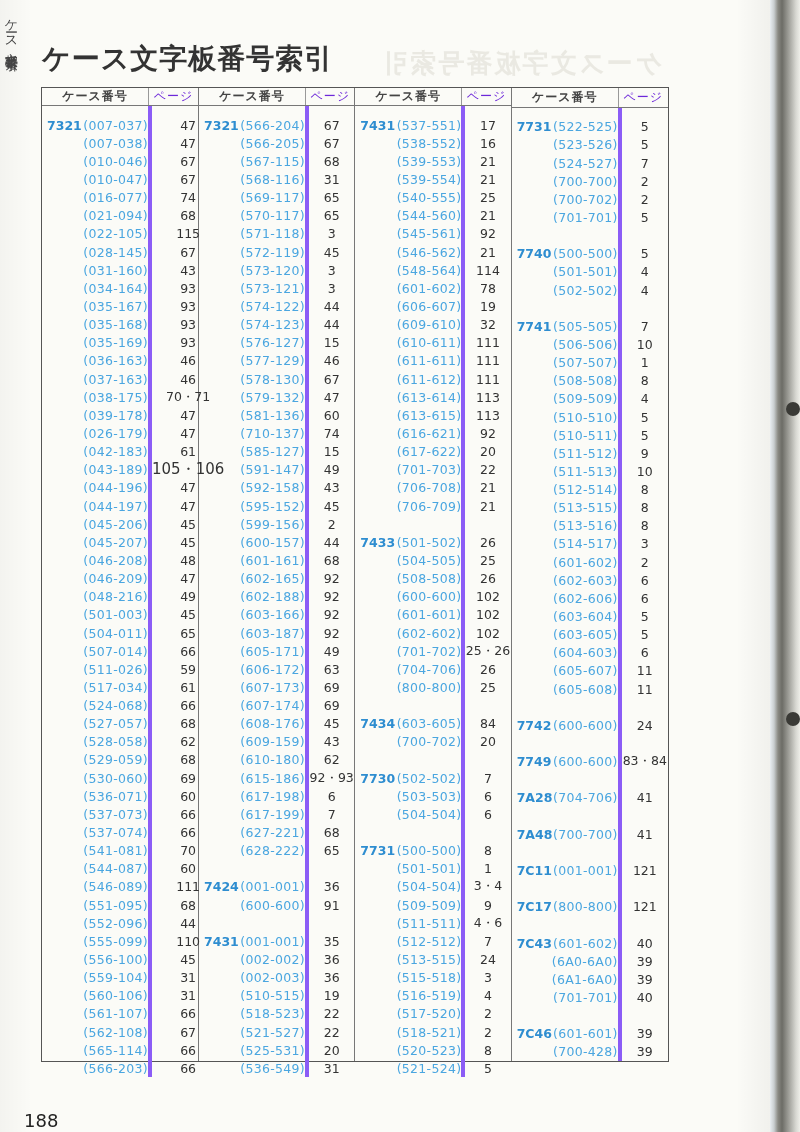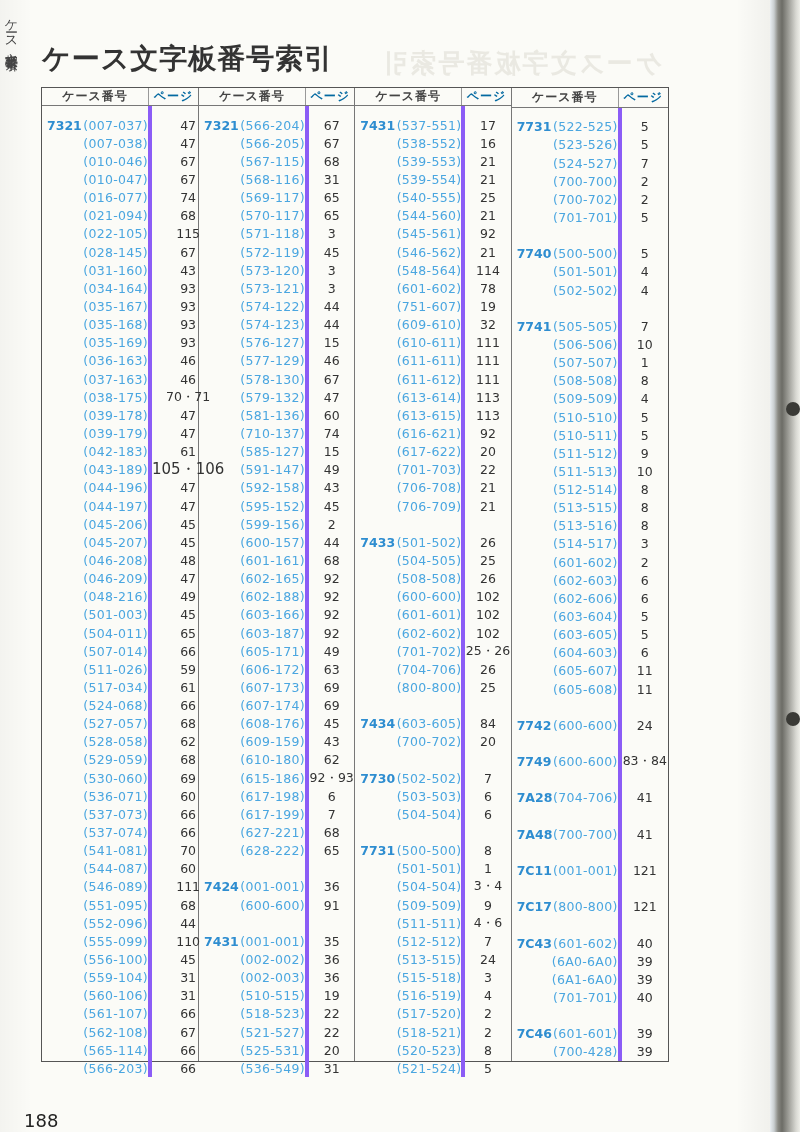--- a/index.html
+++ b/index.html
@@ -36,21 +36,21 @@
   }
   .index-table {
     position: absolute; left: 41px; top: 87px; width: 628px; height: 975px;
     border: 1.5px solid #555; box-sizing: border-box;
     display: flex;
   }
   .col-group { display: flex; flex-direction: column; border-right: 1px solid #777; }
   .col-group:last-child { border-right: none; }
   .grp-header { display: flex; height: 30px; border-bottom: 1px solid #777; box-sizing: border-box; }
   .hdr-case { font-size: 12px; font-weight: bold; color: #444; display: flex; align-items: center; justify-content: center; border-right: 1px solid #999; letter-spacing: 1px; }
-  .hdr-page { font-size: 12px; font-weight: bold; color: #0369a1; display: flex; align-items: center; justify-content: center; letter-spacing: 1px; }
+  .hdr-page { font-size: 12px; font-weight: normal; color: #6d28d9; display: flex; align-items: center; justify-content: center; letter-spacing: 1px; }
   .grp-body { display: flex; flex: 1; }
   .case-col { border-right: 4px solid #8b5cf6; padding-top: 10px; }
   .page-col { padding-top: 10px; }
   .row { height: 18.15px; display: flex; align-items: center; white-space: nowrap; }
   .row.blank { }
   .case-col .row { font-size: 12.5px; }
   .model { color: #2e8dd0; font-weight: bold; width: 38px; display: inline-block; padding-left: 5px; box-sizing: content-box; }
   .dial { color: #4aa6e0; letter-spacing: 0.3px; }
   .page-col .row { justify-content: center; font-size: 12.5px; color: #333; }
   .page-col .row.small { font-size: 15px; }
@@ -141,21 +141,21 @@
           <div class="row">
             <span class="model"></span>
             <span class="dial">(038-175)</span>
           </div>
           <div class="row">
             <span class="model"></span>
             <span class="dial">(039-178)</span>
           </div>
           <div class="row">
             <span class="model"></span>
-            <span class="dial">(039-179)</span>
+            <span class="dial">(026-179)</span>
           </div>
           <div class="row">
             <span class="model"></span>
             <span class="dial">(042-183)</span>
           </div>
           <div class="row">
             <span class="model"></span>
             <span class="dial">(043-189)</span>
           </div>
           <div class="row">
@@ -667,21 +667,21 @@
           <div class="row">
             <span class="model"></span>
             <span class="dial">(548-564)</span>
           </div>
           <div class="row">
             <span class="model"></span>
             <span class="dial">(601-602)</span>
           </div>
           <div class="row">
             <span class="model"></span>
-            <span class="dial">(751-607)</span>
+            <span class="dial">(606-607)</span>
           </div>
           <div class="row">
             <span class="model"></span>
             <span class="dial">(609-610)</span>
           </div>
           <div class="row">
             <span class="model"></span>
             <span class="dial">(610-611)</span>
           </div>
           <div class="row">

